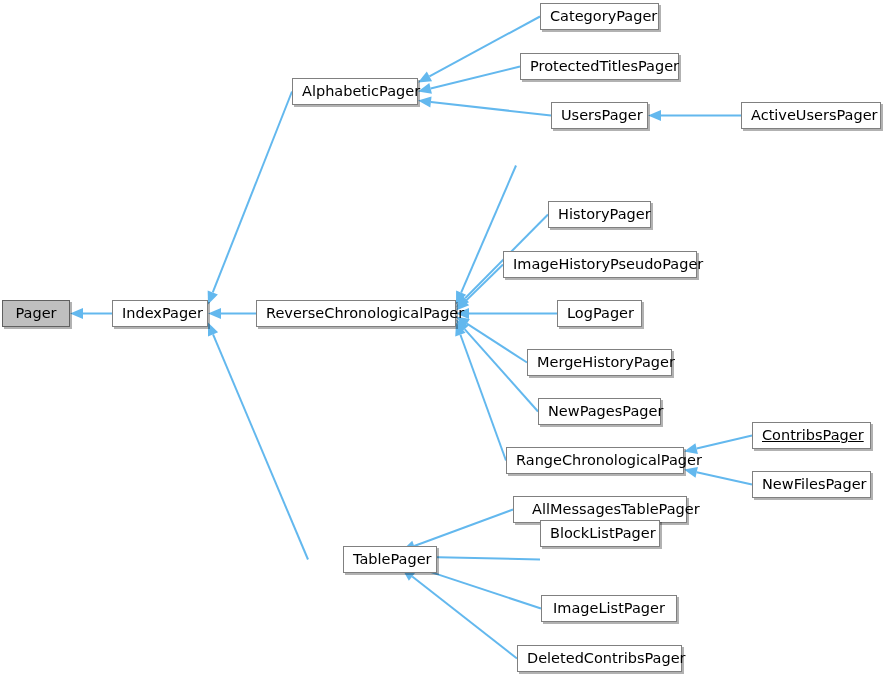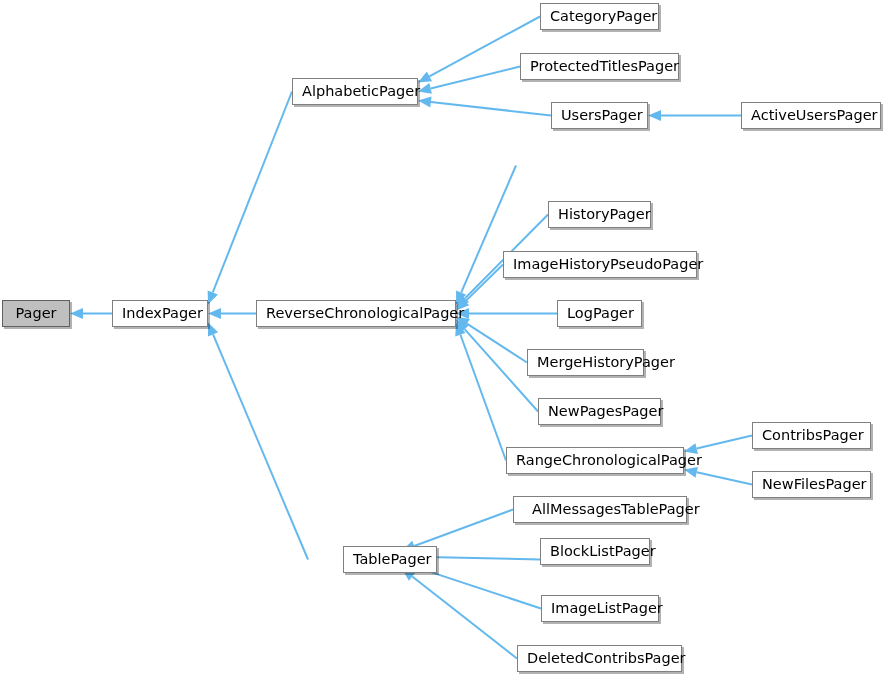--- a/index.html
+++ b/index.html
@@ -122,43 +122,43 @@
     </div>
     <div class="node" style="left: 503px; top: 251px; width: 194px;">
       <span class="node-label">ImageHistoryPseudoPager</span>
     </div>
     <div class="node" style="left: 548px; top: 201px; width: 103px;">
       <span class="node-label">HistoryPager</span>
     </div>
     <div class="node" style="left: 557px; top: 300px; width: 85px;">
       <span class="node-label">LogPager</span>
     </div>
-    <div class="node" style="left: 527px; top: 349px; width: 117px;">
+    <div class="node" style="left: 527px; top: 349px; width: 145px;">
       <span class="node-label">MergeHistoryPager</span>
     </div>
     <div class="node" style="left: 538px; top: 398px; width: 123px;">
       <span class="node-label">NewPagesPager</span>
     </div>
     <div class="node" style="left: 506px; top: 447px; width: 178px;">
       <span class="node-label">RangeChronologicalPager</span>
     </div>
-    <div class="node" style="left: 752px; top: 422px; width: 119px;">
+    <div class="node" style="left: 752px; top: 422px; width: 119px; text-decoration: underline;">
       <span class="node-label">ContribsPager</span>
     </div>
     <div class="node" style="left: 752px; top: 471px; width: 119px; text-align: right;">
       <span class="node-label">NewFilesPager</span>
     </div>
     <div class="node" style="left: 308px; top: 546px; width: 94px; margin-left: 35px;">
       <span class="node-label">TablePager</span>
     </div>
     <div class="node" style="left: 513px; top: 496px; width: 174px; padding-left: 9px;">
       <span class="node-label">AllMessagesTablePager</span>
     </div>
-    <div class="node" style="left: 540px; top: 538px; width: 110px;">
+    <div class="node" style="left: 540px; top: 520px; width: 120px;">
       <span class="node-label">BlockListPager</span>
     </div>
-    <div class="node" style="left: 541px; top: 595px; width: 118px; text-align: right;">
+    <div class="node" style="left: 541px; top: 595px; width: 136px;">
       <span class="node-label">ImageListPager</span>
     </div>
     <div class="node" style="left: 517px; top: 645px; width: 165px;">
       <span class="node-label">DeletedContribsPager</span>
     </div>
   </div>
 
 </body></html>

